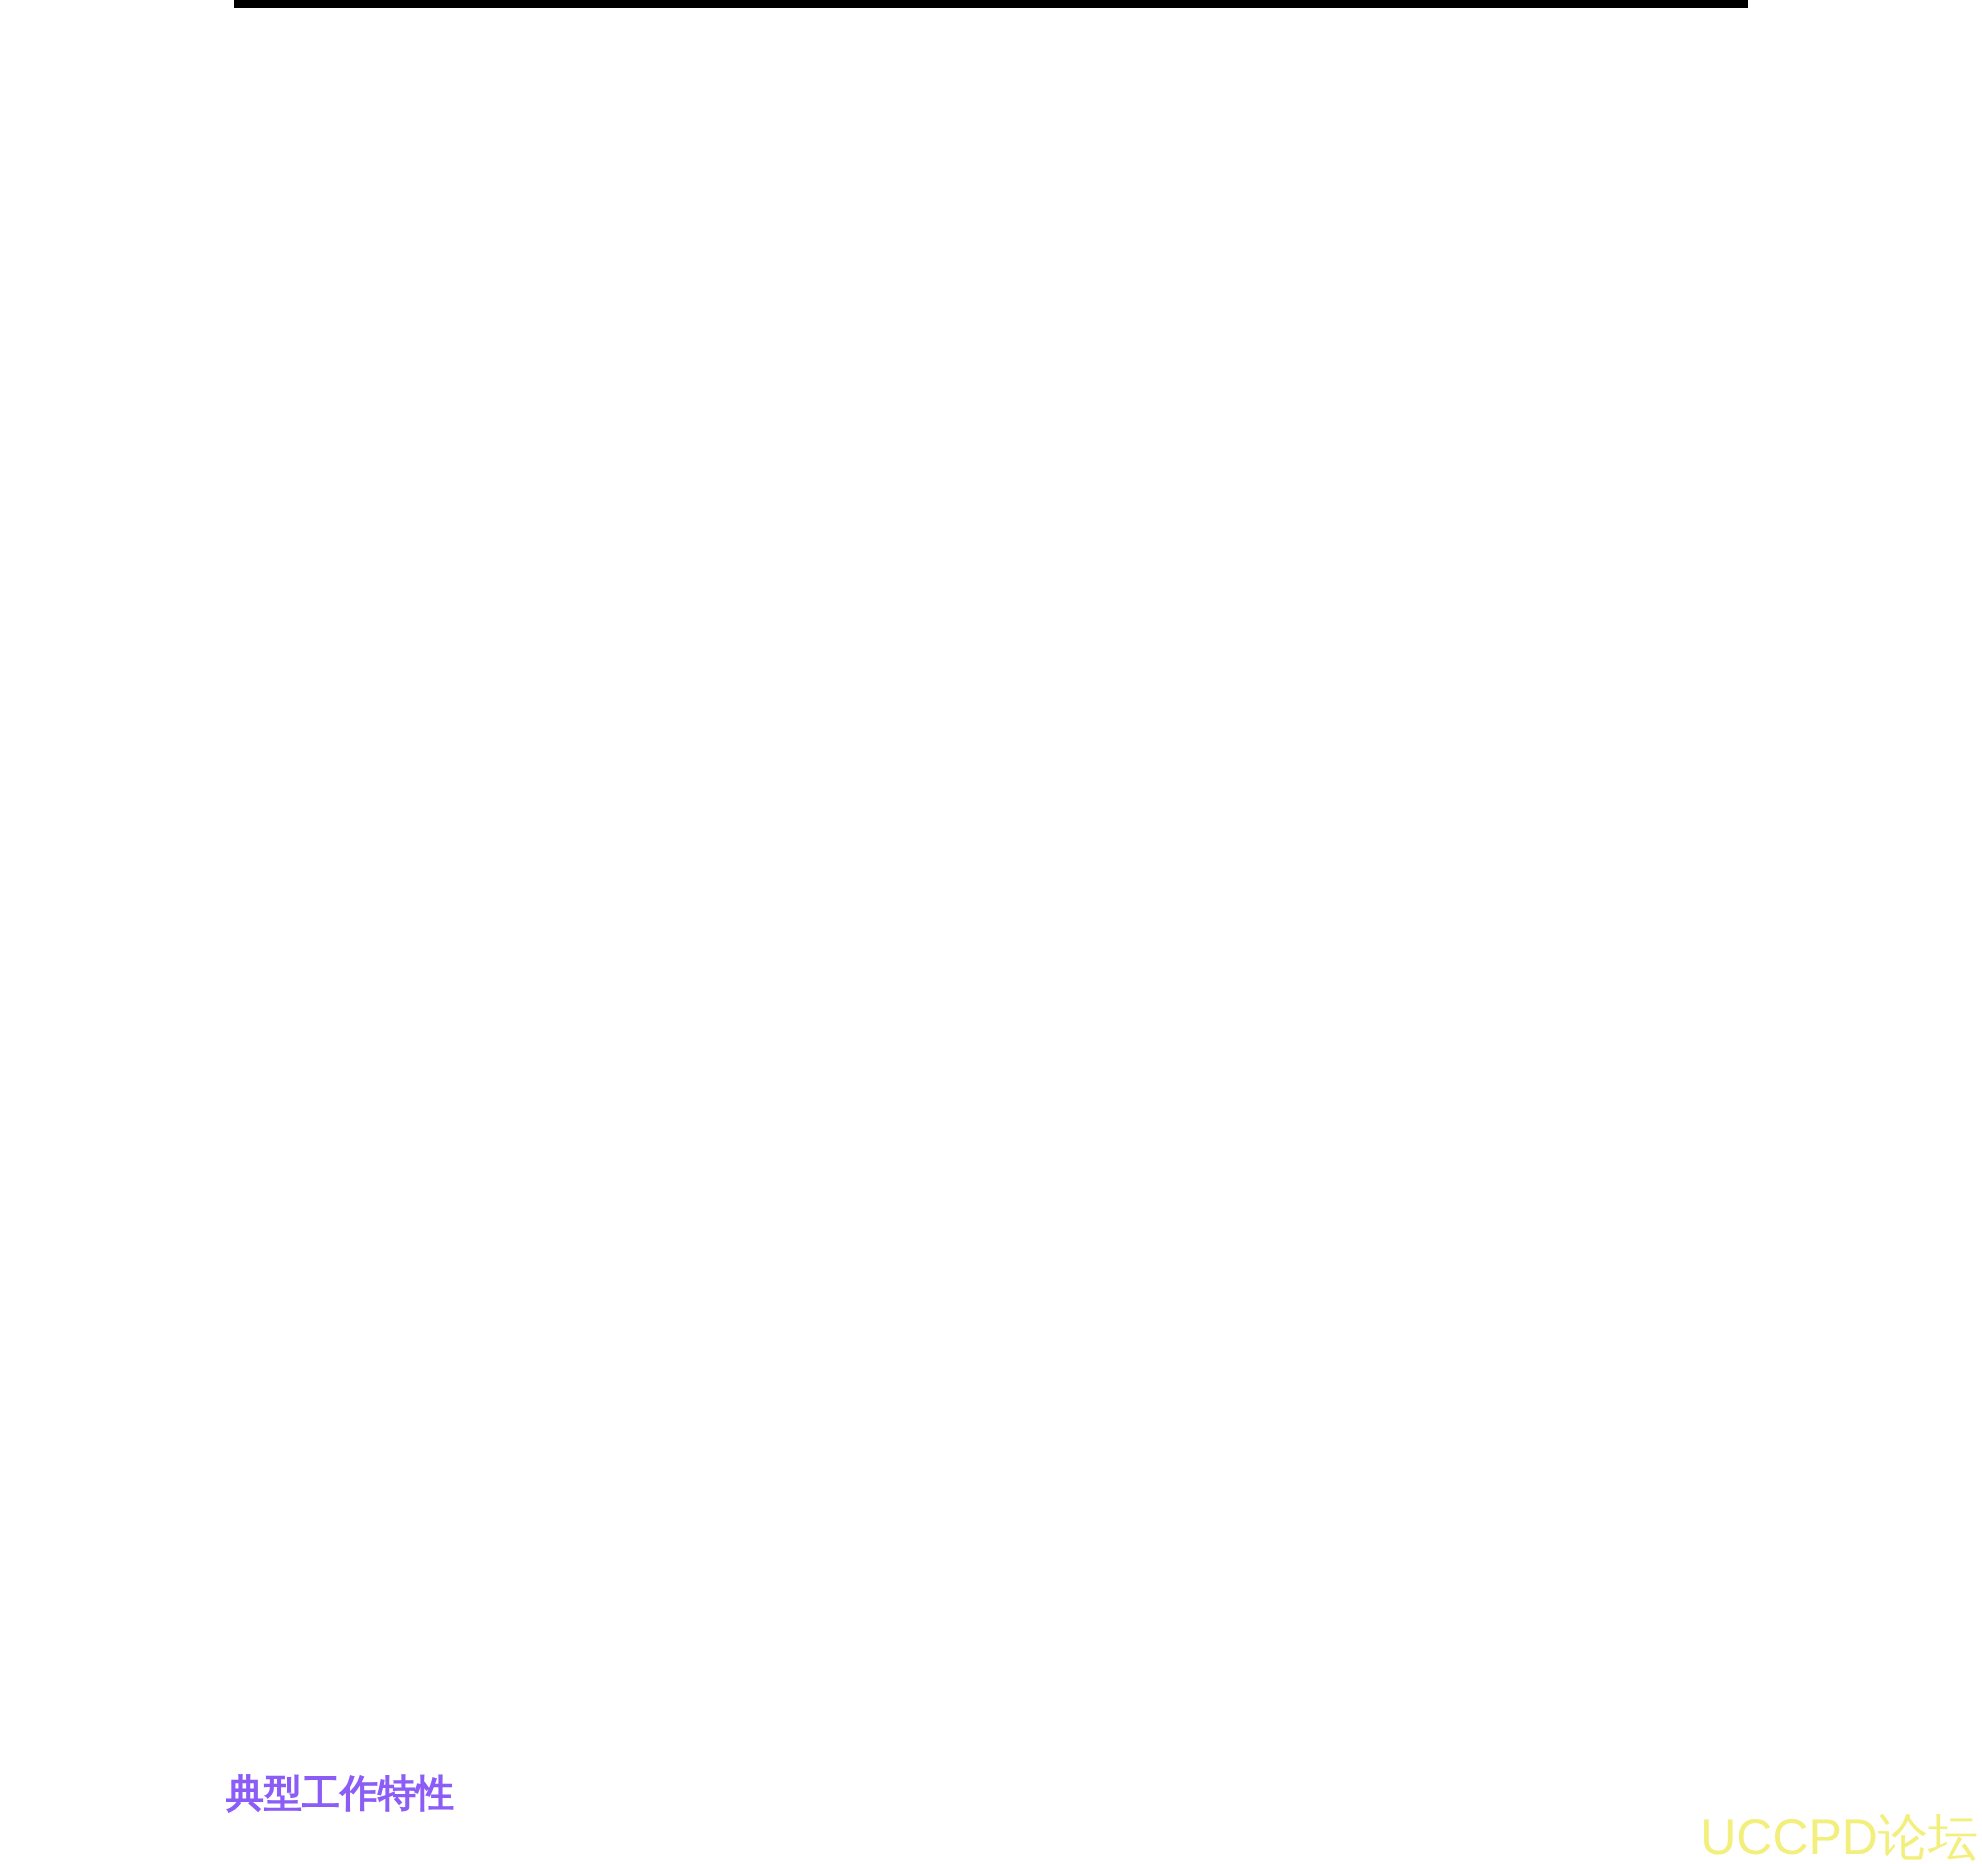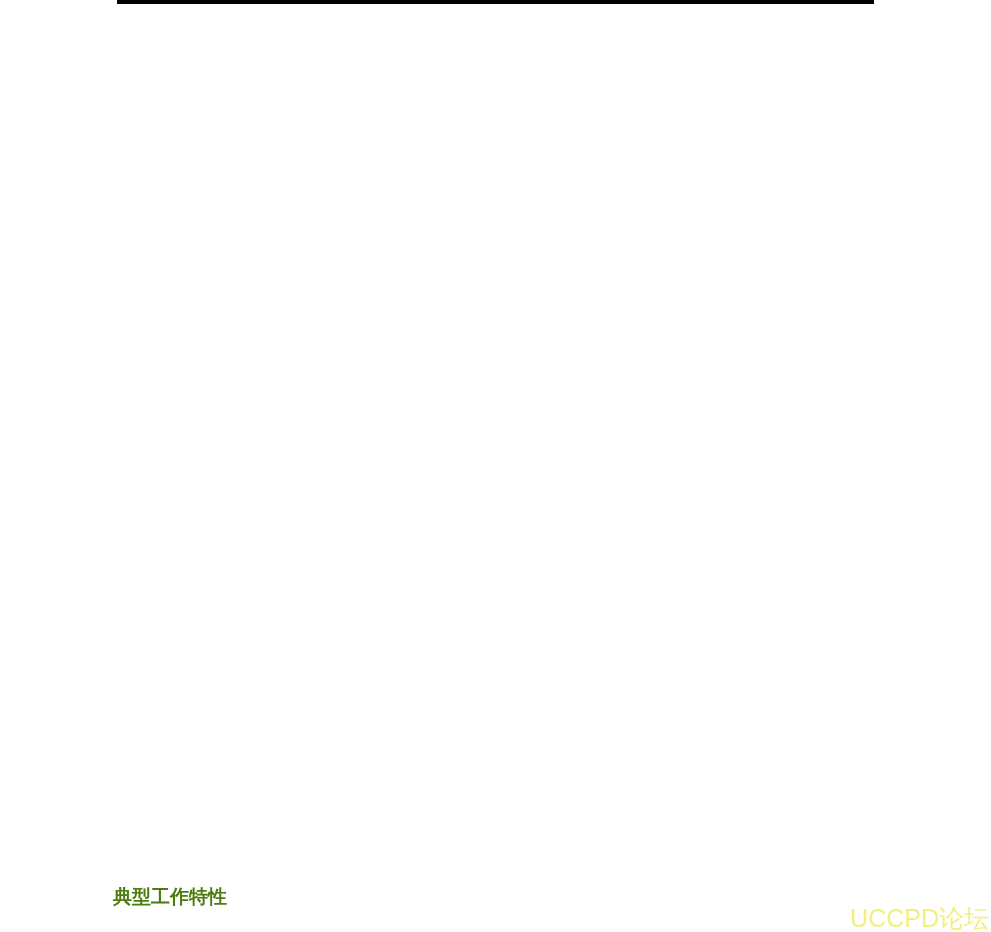--- a/index.html
+++ b/index.html
@@ -70,15 +70,15 @@
         <tr style="height: 28px;"></tr>
         <tr style="height: 28px;"></tr>
         <tr style="height: 28px;"></tr>
         <tr style="height: 57px;"></tr>
         <tr style="height: 28px;"></tr>
         <tr style="height: 28px;"></tr>
       </tbody>
   </table>
 </div>
 
-<div class="section-heading" style="color: #4d7c0f; font-family: Liberation Mono, monospace;">典型工作特性</div>
+<div class="section-heading" style="color: #8b5cf6; font-family: Liberation Mono, monospace;">典型工作特性</div>
 
 <div class="watermark" style="color: rgb(243, 239, 125);">UCCPD论坛</div>
 
 </body></html>

